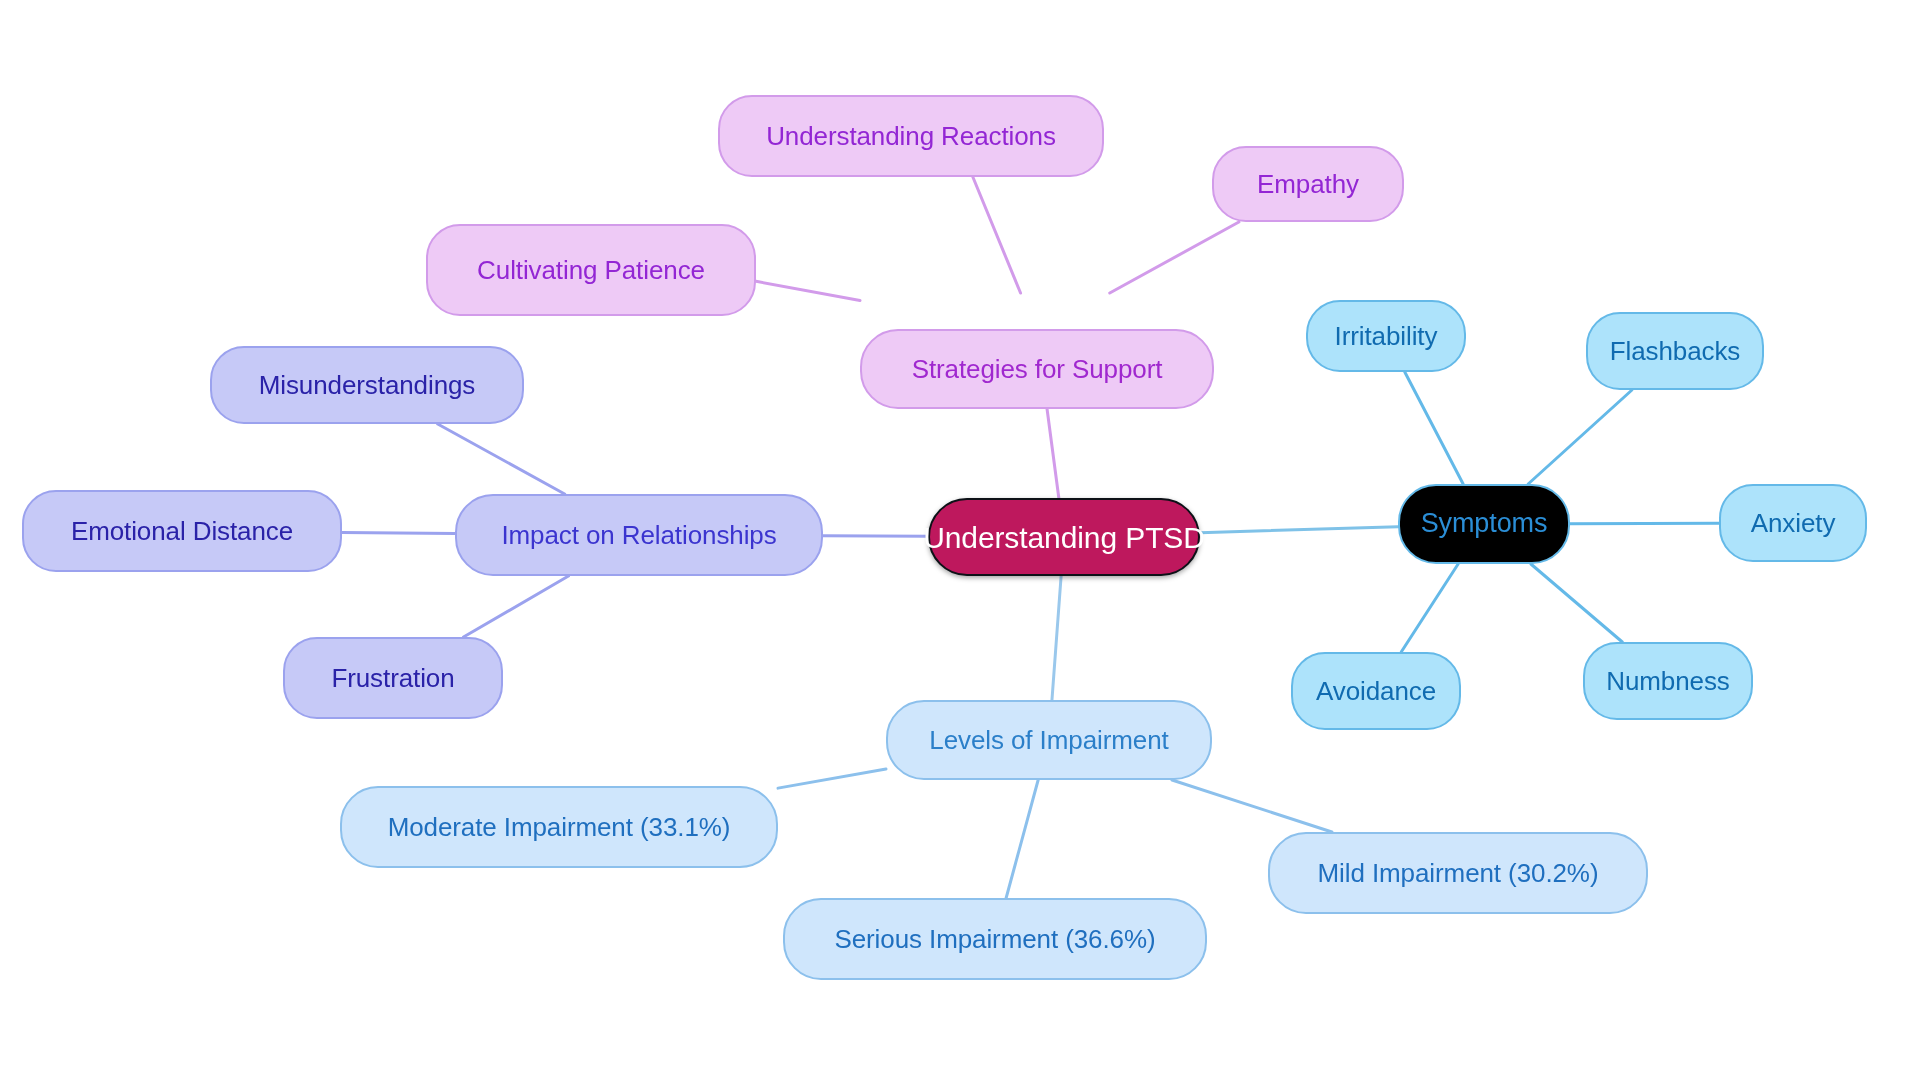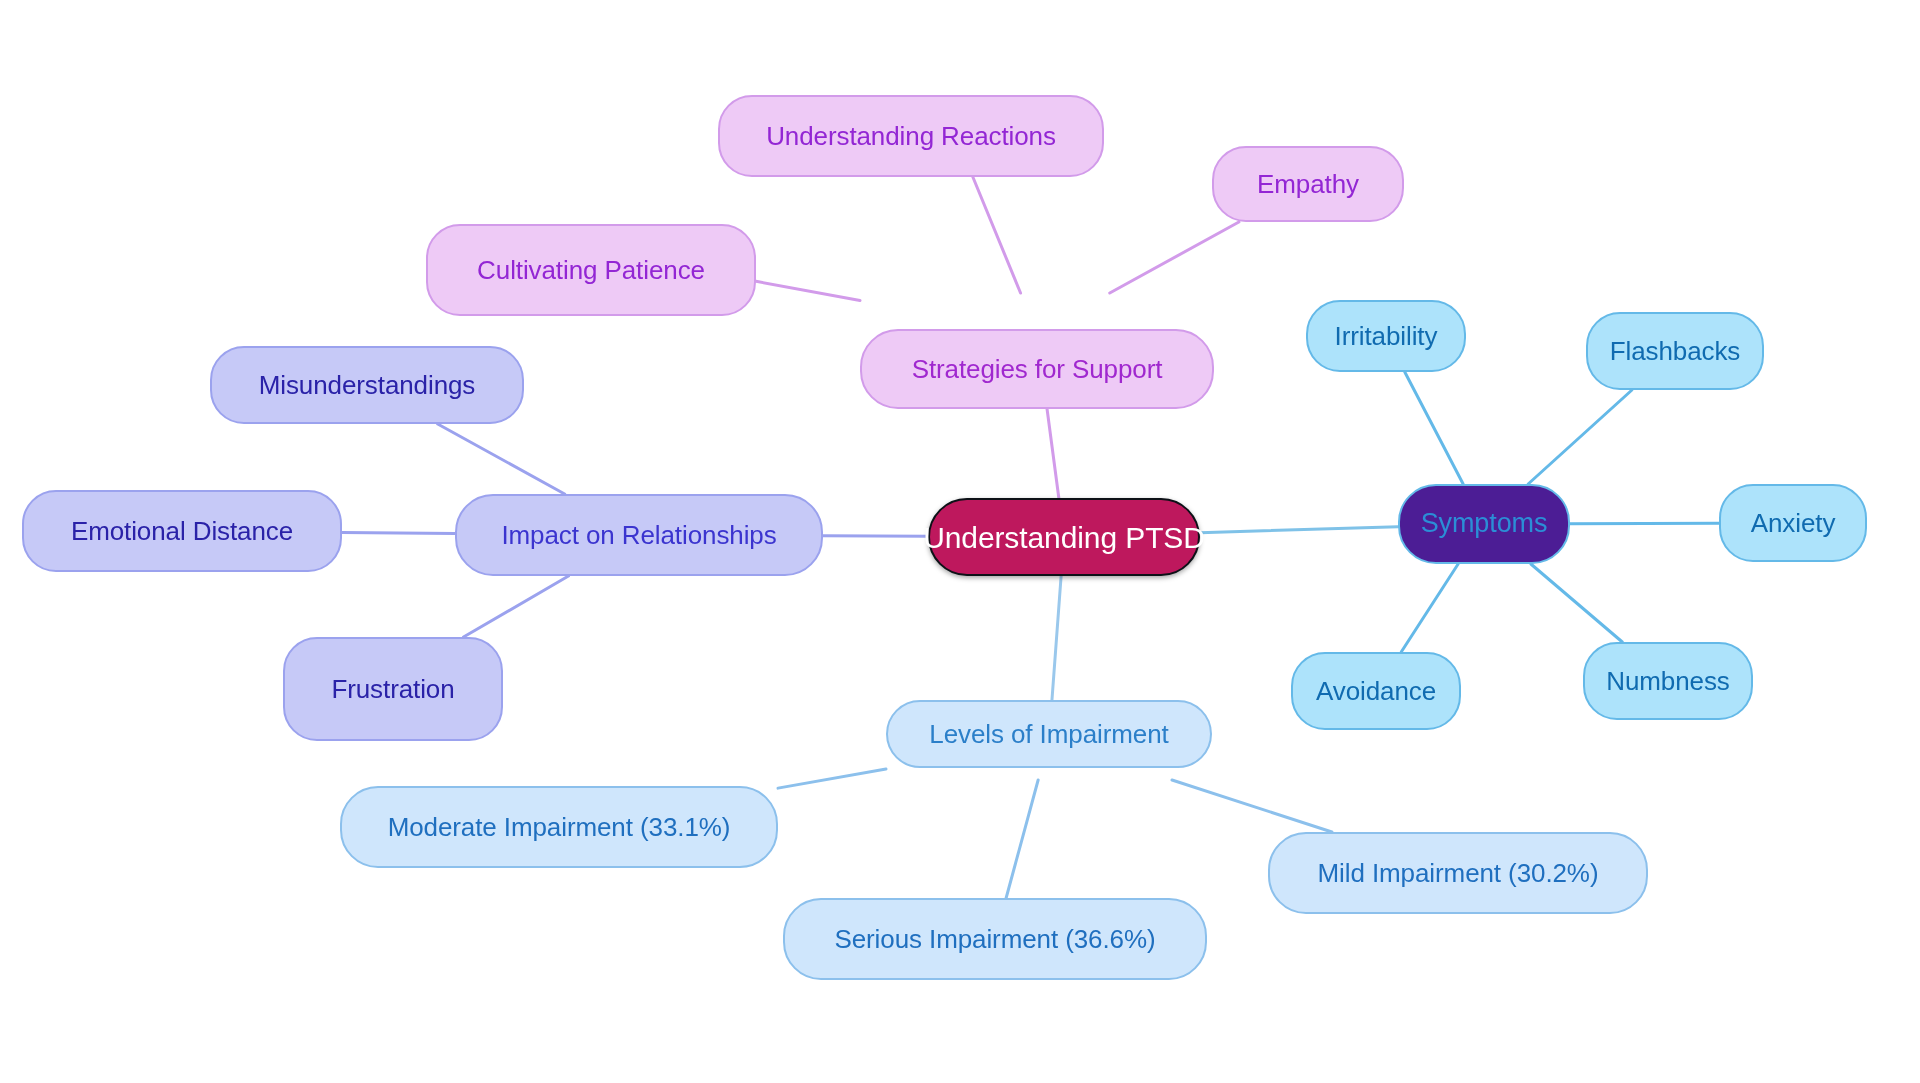--- a/index.html
+++ b/index.html
@@ -52,21 +52,21 @@
   }
   
   .n-sym {
     background: #ade3fb;
     border-color: #64b9e8;
     color: #106bb0;
     border-radius: 34px;
     font-size: 26px;
   }
   .n-sym-hub {
-    background: #4c1d95;
+    background: #000000;
     border-color: #64b9e8;
     color: #2b8ed6;
     border-radius: 38px;
     font-size: 27px;
   }
   
   .n-lvl {
     background: #cfe6fc;
     border-color: #8cc0ec;
     color: #1f6fbf;
@@ -154,21 +154,21 @@
   <div class="node n-sym" id="node-b0-c2" style="left: 1719px; top: 484px; width: 148px; height: 78px;">
     <span class="label">Anxiety</span>
   </div>
   <div class="node n-sym" id="node-b0-c4" style="left: 1291px; top: 652px; width: 170px; height: 78px;">
     <span class="label">Avoidance</span>
   </div>
   <div class="node n-sym" id="node-b0-c3" style="left: 1583px; top: 642px; width: 170px; height: 78px;">
     <span class="label">Numbness</span>
   </div>
 
-  <div class="node n-lvl-hub" id="node-b1" style="left: 886px; top: 700px; width: 326px; height: 68px; justify-content: center;">
+  <div class="node n-lvl-hub" id="node-b1" style="left: 886px; top: 700px; width: 326px; height: 80px; justify-content: center;">
     <span class="label">Levels of Impairment</span>
   </div>
   <div class="node n-lvl" id="node-b1-c0" style="left: 340px; top: 786px; width: 438px; height: 82px;">
     <span class="label">Moderate Impairment (33.1%)</span>
   </div>
   <div class="node n-lvl" id="node-b1-c1" style="left: 783px; top: 898px; width: 424px; height: 82px;">
     <span class="label">Serious Impairment (36.6%)</span>
   </div>
   <div class="node n-lvl" id="node-b1-c2" style="left: 1268px; top: 832px; width: 380px; height: 82px;">
     <span class="label">Mild Impairment (30.2%)</span>
@@ -176,21 +176,21 @@
 
   <div class="node n-rel-hub" id="node-b2" style="left: 455px; top: 494px; width: 368px; height: 82px;">
     <span class="label">Impact on Relationships</span>
   </div>
   <div class="node n-rel" id="node-b2-c0" style="left: 210px; top: 346px; width: 314px; height: 78px;">
     <span class="label">Misunderstandings</span>
   </div>
   <div class="node n-rel" id="node-b2-c1" style="left: 22px; top: 490px; width: 320px; height: 82px;">
     <span class="label">Emotional Distance</span>
   </div>
-  <div class="node n-rel" id="node-b2-c2" style="left: 283px; top: 637px; width: 220px; height: 104px;">
+  <div class="node n-rel" id="node-b2-c2" style="left: 283px; top: 637px; width: 220px; height: 82px;">
     <span class="label">Frustration</span>
   </div>
 
   <div class="node n-str-hub" id="node-b3" style="left: 860px; top: 293px; width: 354px; height: 80px;">
     <span class="label">Strategies for Support</span>
   </div>
   <div class="node n-str" id="node-b3-c0" style="left: 718px; top: 95px; width: 386px; height: 82px;">
     <span class="label">Understanding Reactions</span>
   </div>
   <div class="node n-str" id="node-b3-c1" style="left: 426px; top: 224px; width: 330px; height: 92px;">

